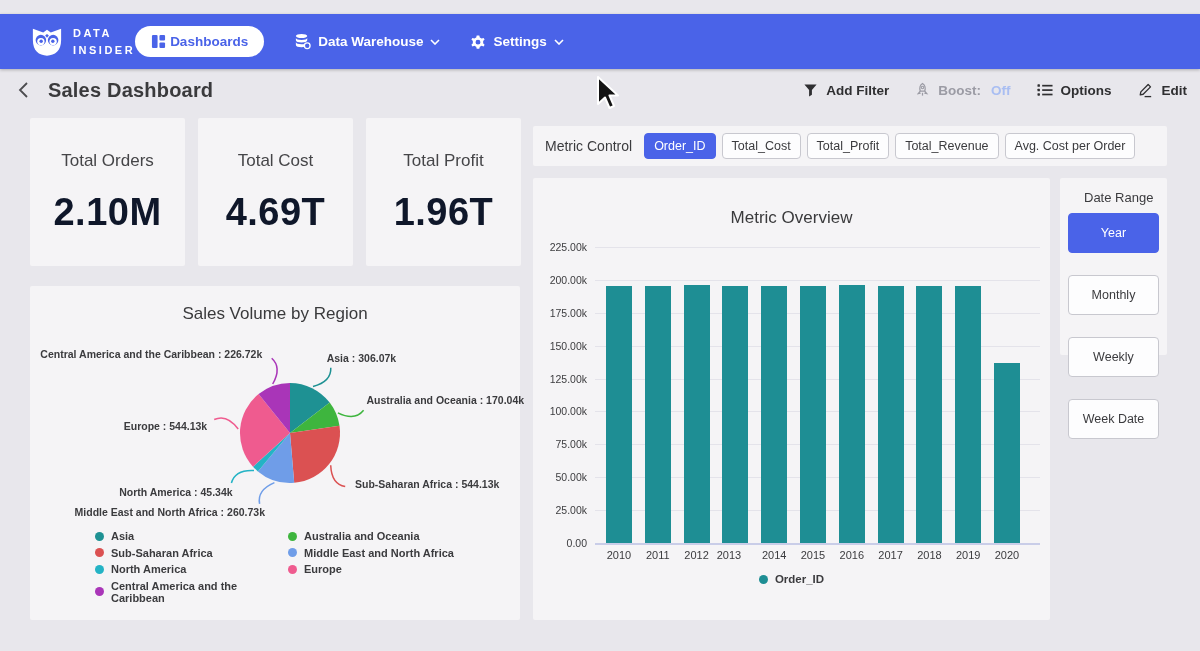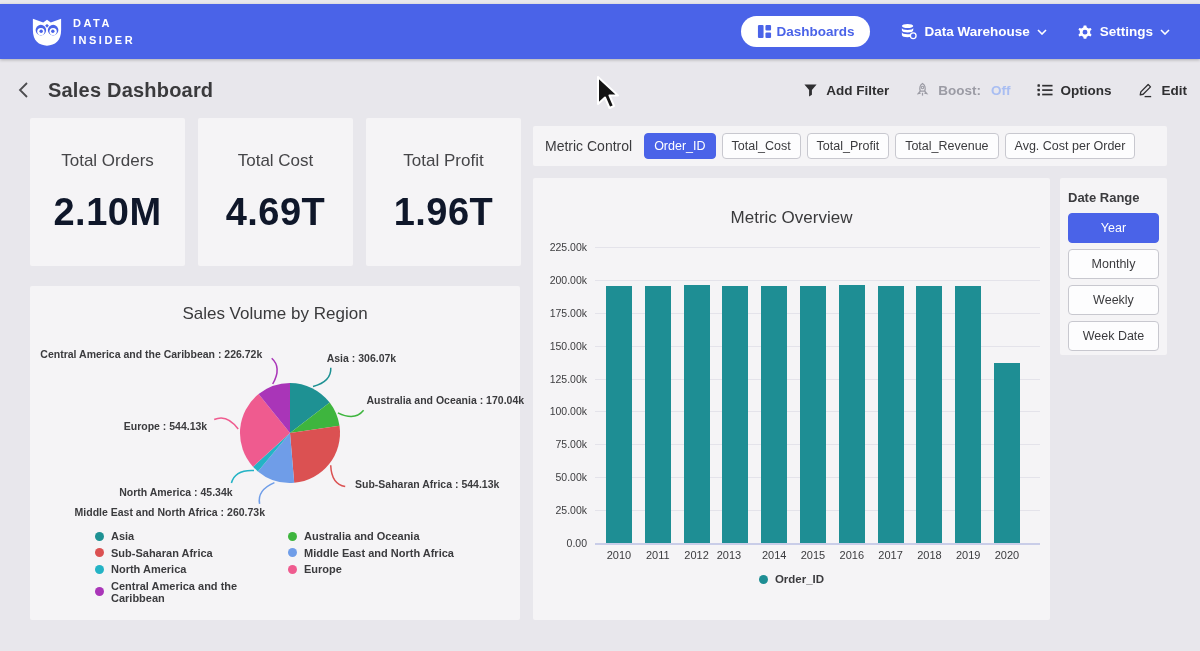--- a/index.html
+++ b/index.html
@@ -1,22 +1,22 @@
 <!DOCTYPE html>
 <html><head>
 <meta charset="utf-8">
 <style>
   * { margin:0; padding:0; box-sizing:border-box; }
   html,body { width:1200px; height:651px; }
   body { font-family:"Liberation Sans", sans-serif; background:#e8e7ec; position:relative; overflow:hidden; }
   .app { position:absolute; inset:0; width:1200px; height:651px; }
 
   
-  .topnav { position:absolute; left:0; top:4px; width:1200px; height:55px; background:#4a63e8;
-            display:flex; align-items:center; justify-content:space-between; padding:0 30px;
+  .topnav { position:absolute; left:0; top:14px; width:1200px; height:55px; background:#4a63e8;
+            display:flex; align-items:center; justify-content:flex-start; padding:0 30px;
             box-shadow:0 1px 3px rgba(0,0,0,.25); z-index:5; }
   .brand { display:flex; align-items:center; gap:9px; cursor:pointer; }
   .brand-text { color:#fff; font-size:11px; font-weight:bold; letter-spacing:2.5px; line-height:1.5; }
   .nav-right { display:flex; align-items:center; gap:30px; }
   .nav-pill { display:flex; align-items:center; gap:4px; background:#fff; color:#4a63e8;
               border:none; border-radius:17px; padding:8px 16px; font-size:13.5px; font-weight:bold;
               font-family:inherit; cursor:pointer; }
   .nav-item { display:flex; align-items:center; gap:7px; color:#fff; font-size:13.5px; font-weight:600; cursor:pointer; }
 
   
@@ -61,22 +61,22 @@
   .gridline { position:absolute; left:0; width:445px; height:1px; background:#e4e3ea; }
   .gridline.zero { background:#c9cde8; height:2px; }
   .ytick { position:absolute; left:-60px; width:52px; text-align:right; font-size:10.5px; color:#3c3c3f; }
   .vbar { position:absolute; bottom:0; width:26px; cursor:pointer; }
   .xtick { position:absolute; top:302px; width:40px; text-align:center; font-size:11px; color:#3b3b3e; }
   .bar-legend { position:absolute; left:0; top:395px; width:517px; display:flex; align-items:center;
                 justify-content:center; gap:7px; font-size:11.5px; font-weight:bold; color:#3b3b3e; cursor:pointer; }
 
   
   .date-card { left:1060px; top:178px; width:107px; height:177px; padding:10px 8px; }
-  .dr-label { font-size:13px; font-weight:700; color:#3b3b3e; margin:2px 0 8px 0; }
-  .date-btn { display:block; width:91px; height:30px; margin-bottom:6px; font-family:inherit; font-size:12.5px;
+  .dr-label { font-size:13px; font-weight:400; color:#3b3b3e; margin:2px 0 8px 16px; }
+  .date-btn { display:block; width:91px; height:40px; margin-bottom:22px; font-family:inherit; font-size:12.5px;
               color:#3b3b3e; background:#fdfdfe; border:1px solid #c8c8cf; border-radius:4px; cursor:pointer; }
   .date-btn.selected { background:#4a63e8; border-color:#4a63e8; color:#fff; }
 
   .cursor { position:absolute; left:596px; top:76px; z-index:20; pointer-events:none; }
 </style>
 </head>
 <body>
 
 <div class="app">
 

